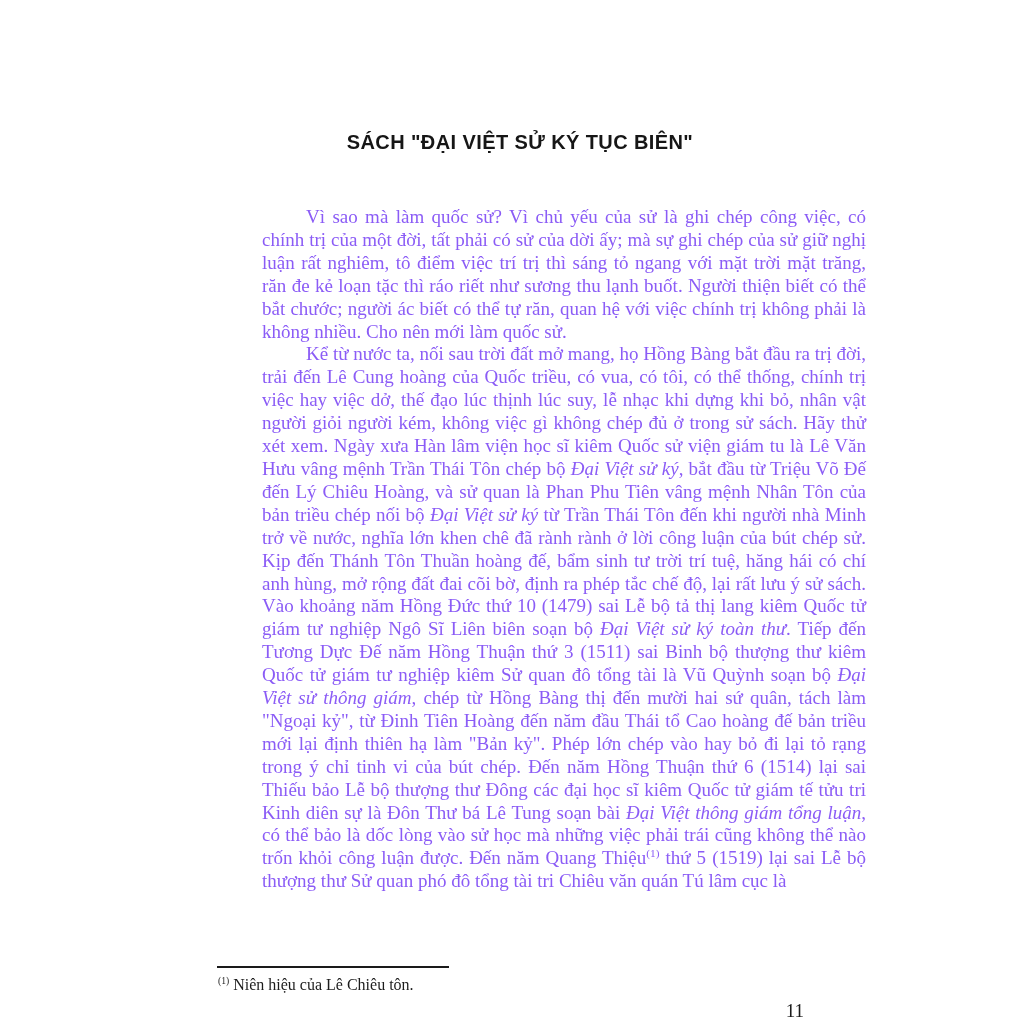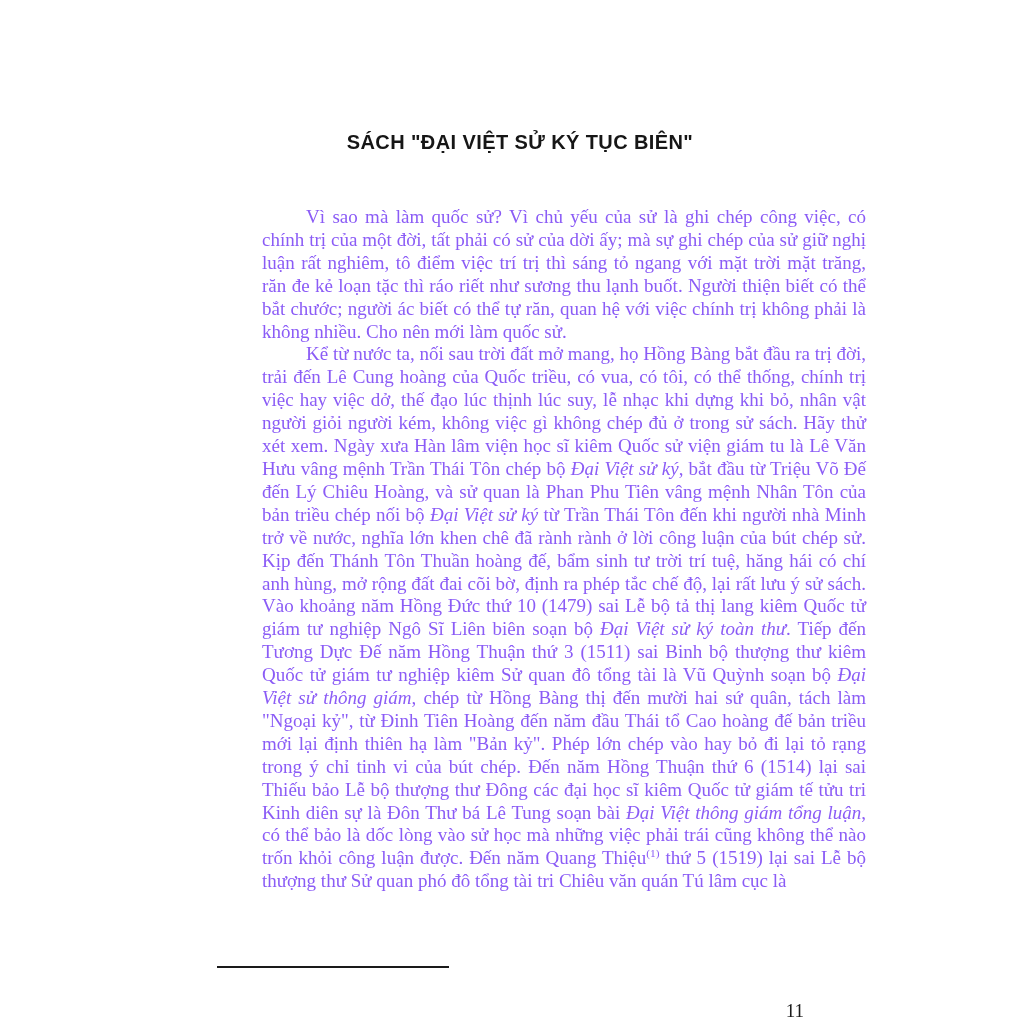--- a/index.html
+++ b/index.html
@@ -86,16 +86,19 @@
 
   <div class="page-title">SÁCH "ĐẠI VIỆT SỬ KÝ TỤC BIÊN"</div>
 
   <div class="body-text">
     <p><span>Vì sao mà làm quốc sử? Vì chủ yếu của sử là ghi chép công việc, có chính trị của một đời, tất phải có sử của dời ấy; mà sự ghi chép của sử giữ nghị luận rất nghiêm, tô điểm việc trí trị thì sáng tỏ ngang với mặt trời mặt trăng, răn đe kẻ loạn tặc thì ráo riết như sương thu lạnh buốt. Người thiện biết có thể bắt chước; người ác biết có thể tự răn, quan hệ với việc chính trị không phải là không nhiều. Cho nên mới làm quốc sử.</span></p>
     <p><span>Kể từ nước ta, nối sau trời đất mở mang, họ Hồng Bàng bắt đầu ra trị đời, trải đến Lê Cung hoàng của Quốc triều, có vua, có tôi, có thể thống, chính trị việc hay việc dở, thế đạo lúc thịnh lúc suy, lễ nhạc khi dựng khi bỏ, nhân vật người giỏi người kém, không việc gì không chép đủ ở trong sử sách. Hãy thử xét xem. Ngày xưa Hàn lâm viện học sĩ kiêm Quốc sử viện giám tu là Lê Văn Hưu vâng mệnh Trần Thái Tôn chép bộ </span><i>Đại Việt sử ký</i><span>, bắt đầu từ Triệu Võ Đế đến Lý Chiêu Hoàng, và sử quan là Phan Phu Tiên vâng mệnh Nhân Tôn của bản triều chép nối bộ </span><i>Đại Việt sử ký</i><span> từ Trần Thái Tôn đến khi người nhà Minh trở về nước, nghĩa lớn khen chê đã rành rành ở lời công luận của bút chép sử. Kịp đến Thánh Tôn Thuần hoàng đế, bẩm sinh tư trời trí tuệ, hăng hái có chí anh hùng, mở rộng đất đai cõi bờ, định ra phép tắc chế độ, lại rất lưu ý sử sách. Vào khoảng năm Hồng Đức thứ 10 (1479) sai Lễ bộ tả thị lang kiêm Quốc tử giám tư nghiệp Ngô Sĩ Liên biên soạn bộ </span><i>Đại Việt sử ký toàn thư</i><span>. Tiếp đến Tương Dực Đế năm Hồng Thuận thứ 3 (1511) sai Binh bộ thượng thư kiêm Quốc tử giám tư nghiệp kiêm Sử quan đô tổng tài là Vũ Quỳnh soạn bộ </span><i>Đại Việt sử thông giám</i><span>, chép từ Hồng Bàng thị đến mười hai sứ quân, tách làm "Ngoại kỷ", từ Đinh Tiên Hoàng đến năm đầu Thái tổ Cao hoàng đế bản triều mới lại định thiên hạ làm "Bản kỷ". Phép lớn chép vào hay bỏ đi lại tỏ rạng trong ý chỉ tinh vi của bút chép. Đến năm Hồng Thuận thứ 6 (1514) lại sai Thiếu bảo Lễ bộ thượng thư Đông các đại học sĩ kiêm Quốc tử giám tế tửu tri Kinh diên sự là Đôn Thư bá Lê Tung soạn bài </span><i>Đại Việt thông giám tổng luận</i><span>, có thể bảo là dốc lòng vào sử học mà những việc phải trái cũng không thể nào trốn khỏi công luận được. Đến năm Quang Thiệu</span><sup>(1)</sup><span> thứ 5 (1519) lại sai Lễ bộ thượng thư Sử quan phó đô tổng tài tri Chiêu văn quán Tú lâm cục là</span></p>
   </div>
 
   <div class="footnote-divider"></div>
 
+  <div class="footnote">
+    <sup>(1)</sup><span> Niên hiệu của Lê Chiêu tôn.</span>
+  </div>
 
   <div class="page-number">11</div>
 
 </div>
 
 </body></html>

